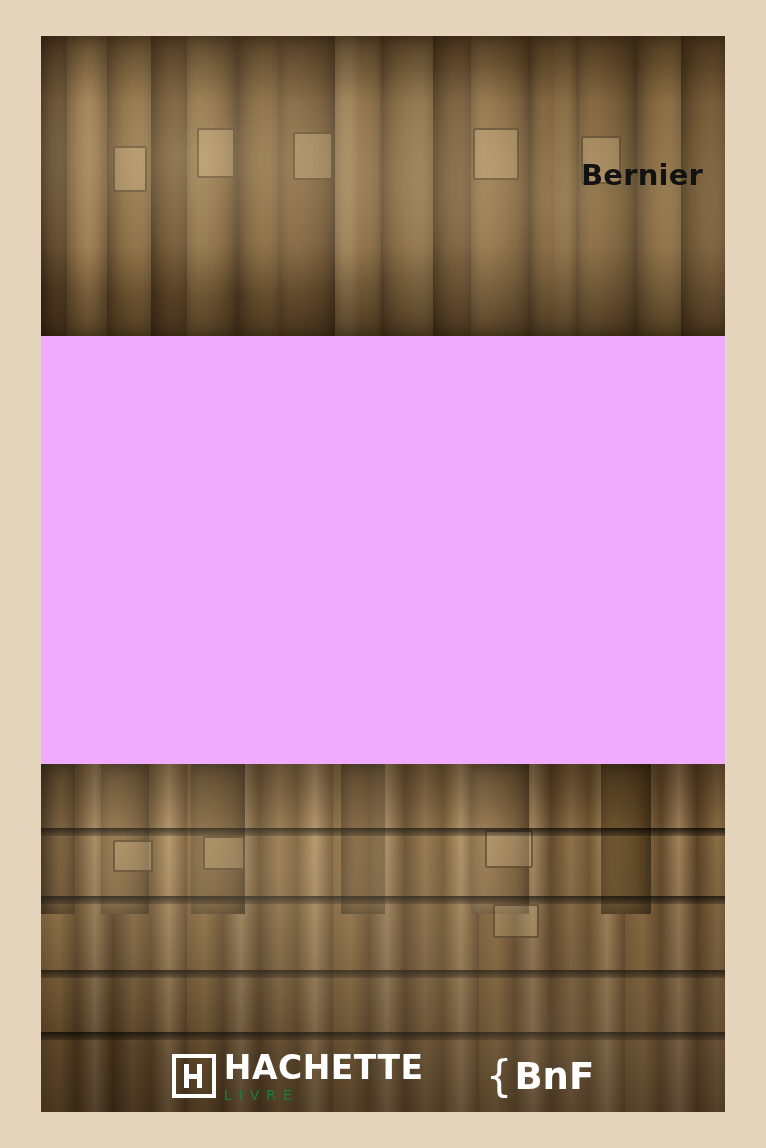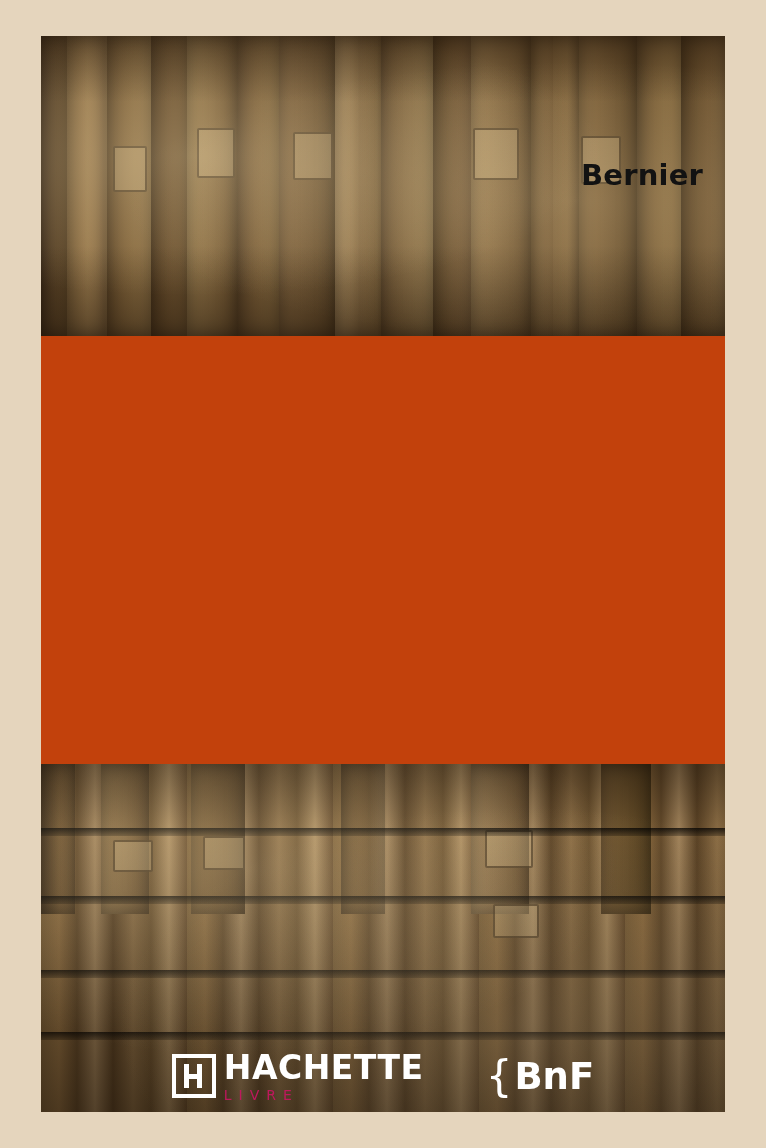--- a/index.html
+++ b/index.html
@@ -71,21 +71,21 @@
     border-radius: 2px;
   }
 
   
   .title-block {
     position: absolute;
     left: 41px;
     top: 336px;
     width: 684px;
     height: 428px;
-    background: #c2410c;
+    background: #f0abfc;
   }
   .author {
     position: absolute;
     left: 540px;
     top: -178px;
     font-family: "DejaVu Sans", sans-serif;
     font-weight: bold;
     font-size: 29px;
     color: #121212;
     letter-spacing: .2px;
@@ -189,21 +189,21 @@
   .hachette-name {
     font-family: "DejaVu Sans", sans-serif;
     font-weight: bold;
     font-size: 33px;
     color: #ffffff;
     letter-spacing: .5px;
   }
   .hachette-sub {
     font-family: "DejaVu Sans", sans-serif;
     font-size: 14px;
-    color: #be185d;
+    color: #15803d;
     letter-spacing: 7px;
     margin-top: 4px;
   }
   .bnf {
     display: flex;
     align-items: center;
     font-family: "DejaVu Sans", sans-serif;
     font-weight: bold;
     font-size: 37px;
     color: #ffffff;

